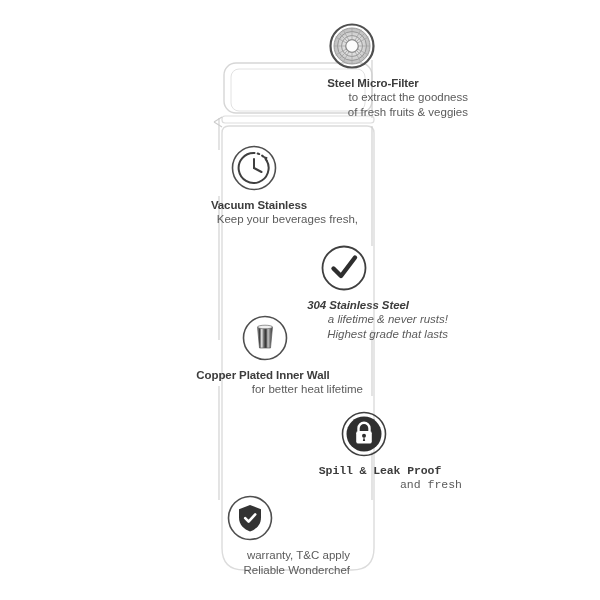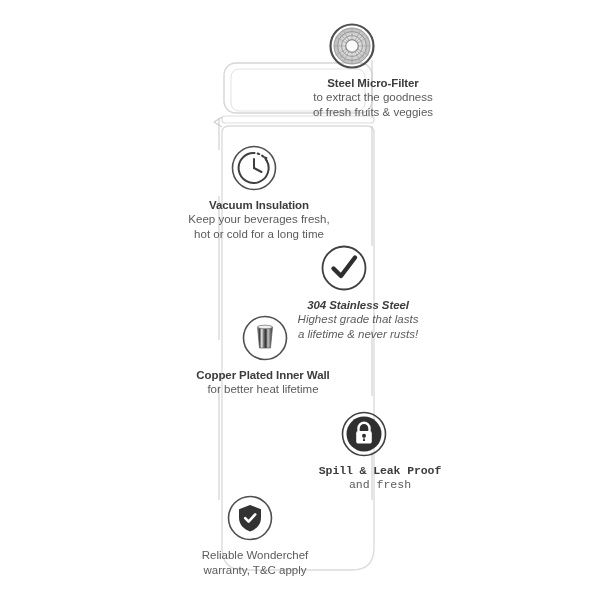--- a/index.html
+++ b/index.html
@@ -30,20 +30,21 @@
     color:#3c3c3c;
     letter-spacing:-0.1px;
     line-height:14px;
     white-space:nowrap;
   }
   .c-desc{
     font-size:11.5px;
     color:#5b5b5b;
     line-height:14.5px;
     white-space:nowrap;
+    text-align:right;
   }
   .txt{text-align:center;}
 
   
   #co-filter{left:278px;top:22px;width:190px;}
   #co-filter .icon-wrap{margin-left:50px;}
   #co-vacuum{left:160px;top:144px;width:198px;}
   #co-vacuum .icon-wrap{margin-left:70px;}
   #co-steel{left:268px;top:244px;width:180px;font-style:italic;}
   #co-steel .icon-wrap{margin-left:52px;}
@@ -149,37 +150,36 @@
         <svg viewBox="0 0 48 48">
           <circle cx="24" cy="24" r="21.5" fill="none" stroke="#4f4f4f" stroke-width="1.6"></circle>
           <path d="M 24 9 A 15 15 0 1 0 36.5 16.3" fill="none" stroke="#3f3f3f" stroke-width="2"></path>
           <path d="M 36.5 16.3 A 15 15 0 0 0 24 9" fill="none" stroke="#3f3f3f" stroke-width="2" stroke-dasharray="1.6 3.2" stroke-linecap="round"></path>
           <path d="M 24 24 L 24 15" fill="none" stroke="#3f3f3f" stroke-width="2" stroke-linecap="round"></path>
           <path d="M 24 24 L 31.5 28" fill="none" stroke="#3f3f3f" stroke-width="2" stroke-linecap="round"></path>
           <path d="M 33 12 l 4.5 1.2 l -1.2 4.5 z" fill="#3f3f3f"></path>
         </svg>
       </span>
       <div class="txt">
-        <div class="c-title">Vacuum Insulation</div>
+        <div class="c-title">Vacuum Stainless</div>
         <div class="c-desc">Keep your beverages fresh,</div>
-        <div class="c-desc">hot or cold for a long time</div>
       </div>
     </div>
 
     <div class="callout" id="co-steel">
       <span class="icon-wrap">
         <svg viewBox="0 0 48 48">
           <circle cx="24" cy="24" r="21.5" fill="none" stroke="#3f3f3f" stroke-width="1.8"></circle>
           <path d="M 13.5 24.5 L 21 32 L 35 13.5" fill="none" stroke="#2e2e2e" stroke-width="4.4" stroke-linecap="round" stroke-linejoin="round"></path>
         </svg>
       </span>
       <div class="txt">
         <div class="c-title">304 Stainless Steel</div>
+        <div class="c-desc">a lifetime &amp; never rusts!</div>
         <div class="c-desc">Highest grade that lasts</div>
-        <div class="c-desc">a lifetime &amp; never rusts!</div>
       </div>
     </div>
 
     <div class="callout" id="co-copper">
       <span class="icon-wrap">
         <svg viewBox="0 0 48 48">
           <circle cx="24" cy="24" r="21.5" fill="none" stroke="#4f4f4f" stroke-width="1.6"></circle>
           <path d="M 16.5 13 L 31.5 13 L 29.5 34 L 18.5 34 Z" fill="url(#copperGrad)"></path>
           <path d="M 16.5 13 L 31.5 13 L 29.5 34 L 18.5 34 Z" fill="none" stroke="#5c5c5c" stroke-width="0.7"></path>
           <ellipse cx="24" cy="13" rx="7.5" ry="1.8" fill="#efefef" stroke="#6a6a6a" stroke-width="0.7"></ellipse>
@@ -211,19 +211,19 @@
     <div class="callout" id="co-warranty">
       <span class="icon-wrap">
         <svg viewBox="0 0 48 48">
           <circle cx="24" cy="24" r="21.5" fill="none" stroke="#4f4f4f" stroke-width="1.6"></circle>
           <path d="M 24 11 L 35 15.2 v 8.4 c 0 7.6 -5.2 11.8 -11 13.9
                    c -5.8 -2.1 -11 -6.3 -11 -13.9 v -8.4 z" fill="#333333"></path>
           <path d="M 19.2 24.2 L 22.6 27.6 L 29.2 20.4" fill="none" stroke="#ffffff" stroke-width="2.6" stroke-linecap="round" stroke-linejoin="round"></path>
         </svg>
       </span>
       <div class="txt">
+        <div class="c-desc">warranty, T&amp;C apply</div>
         <div class="c-desc">Reliable Wonderchef</div>
-        <div class="c-desc">warranty, T&amp;C apply</div>
       </div>
     </div>
 
   </div>
 </div>
 
 </body></html>

